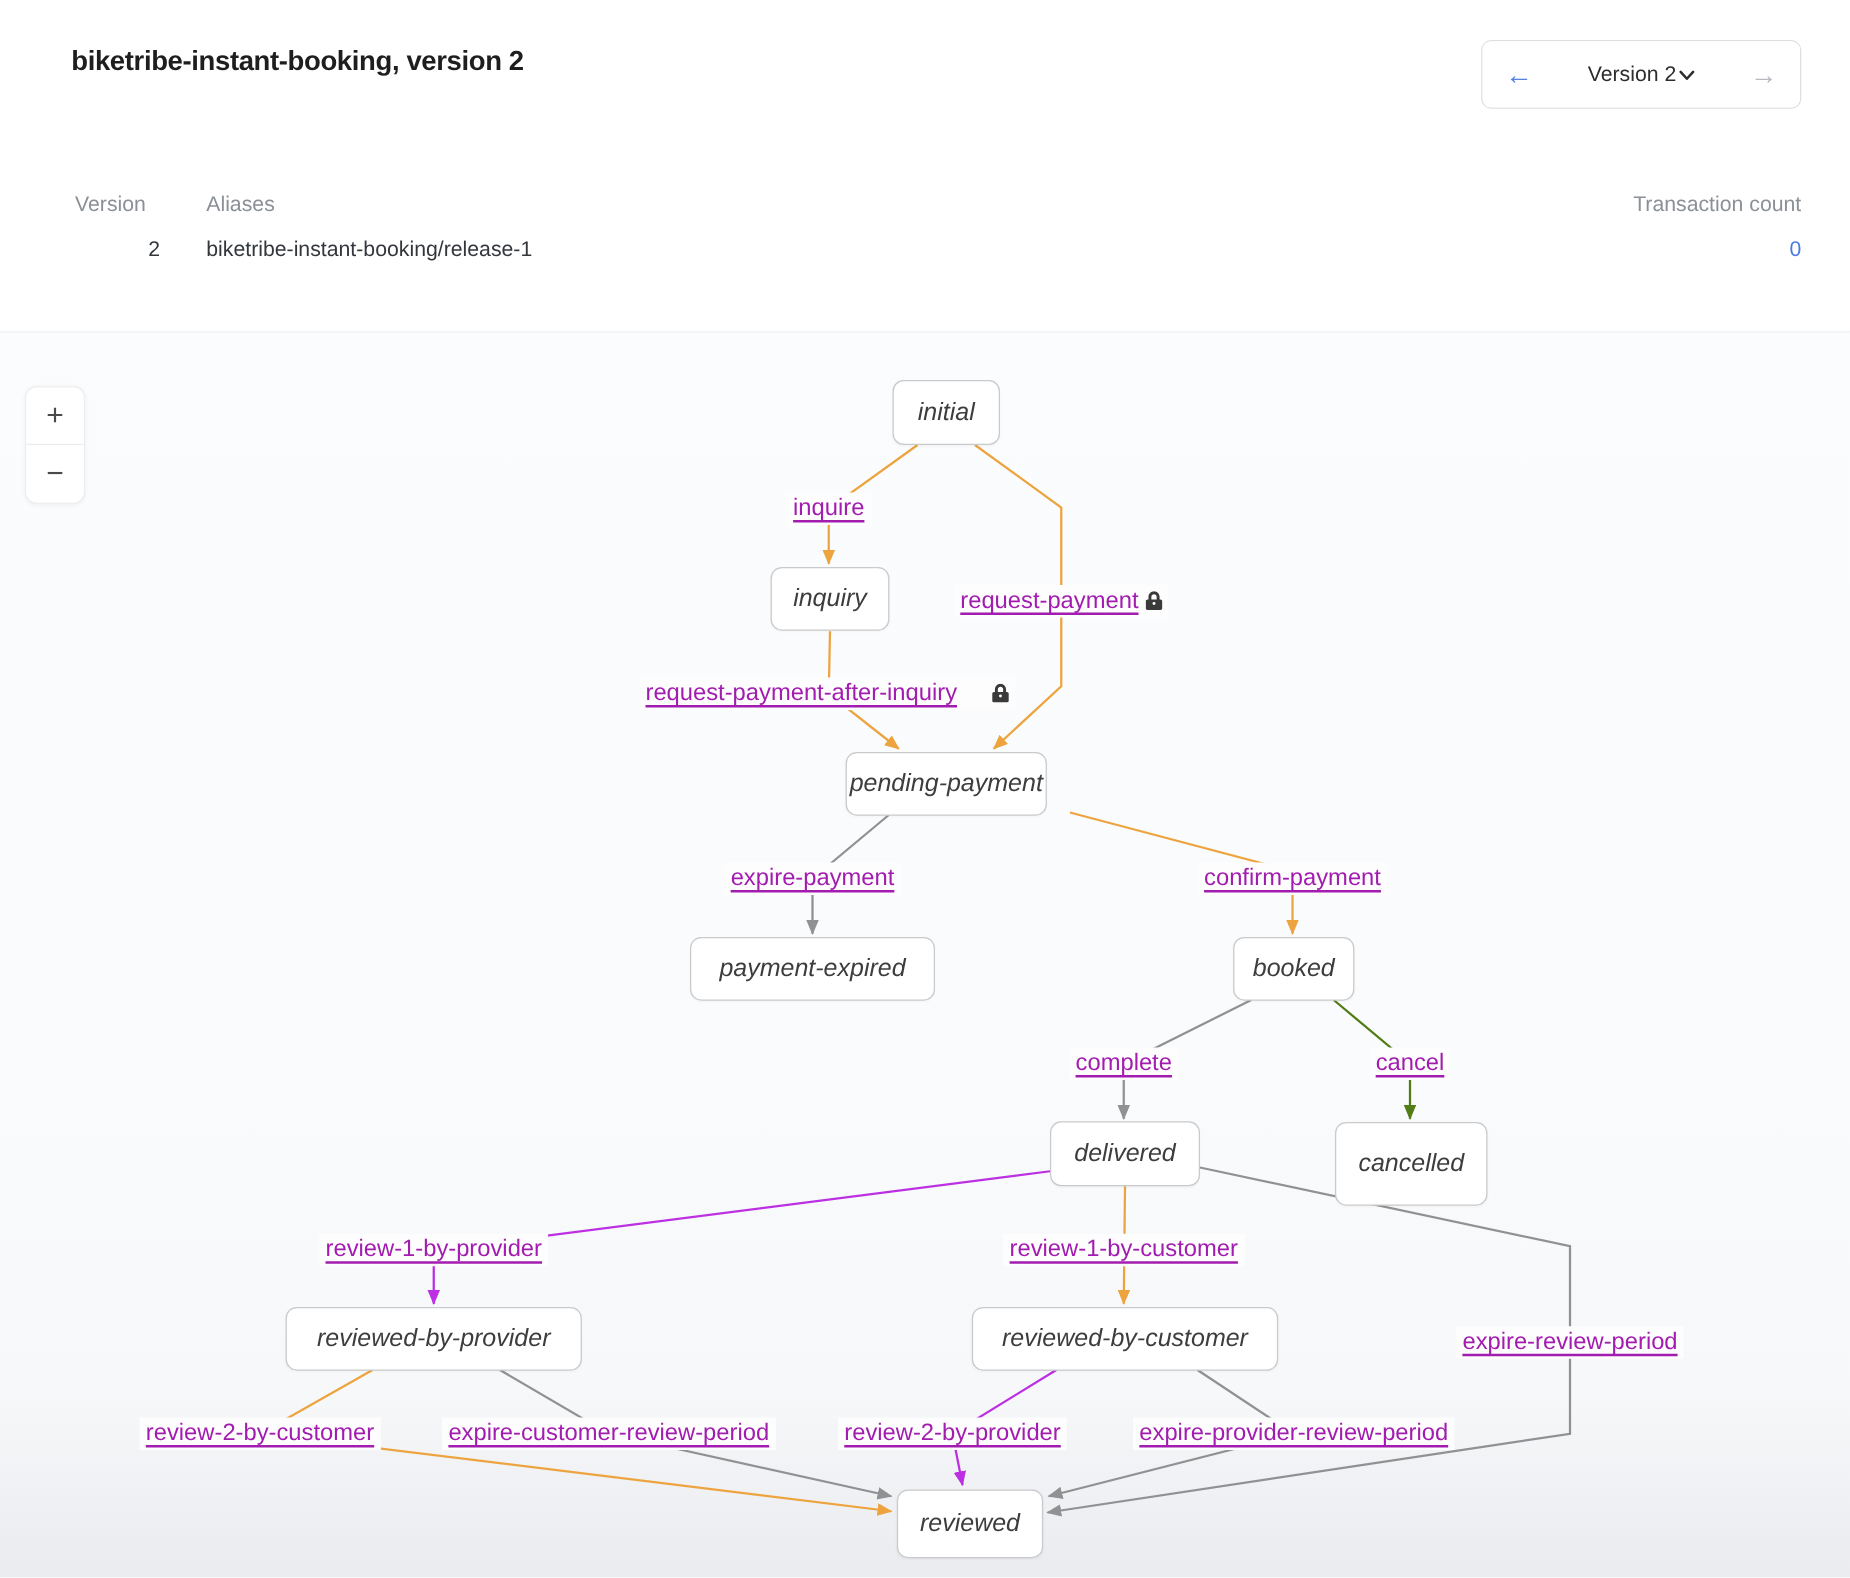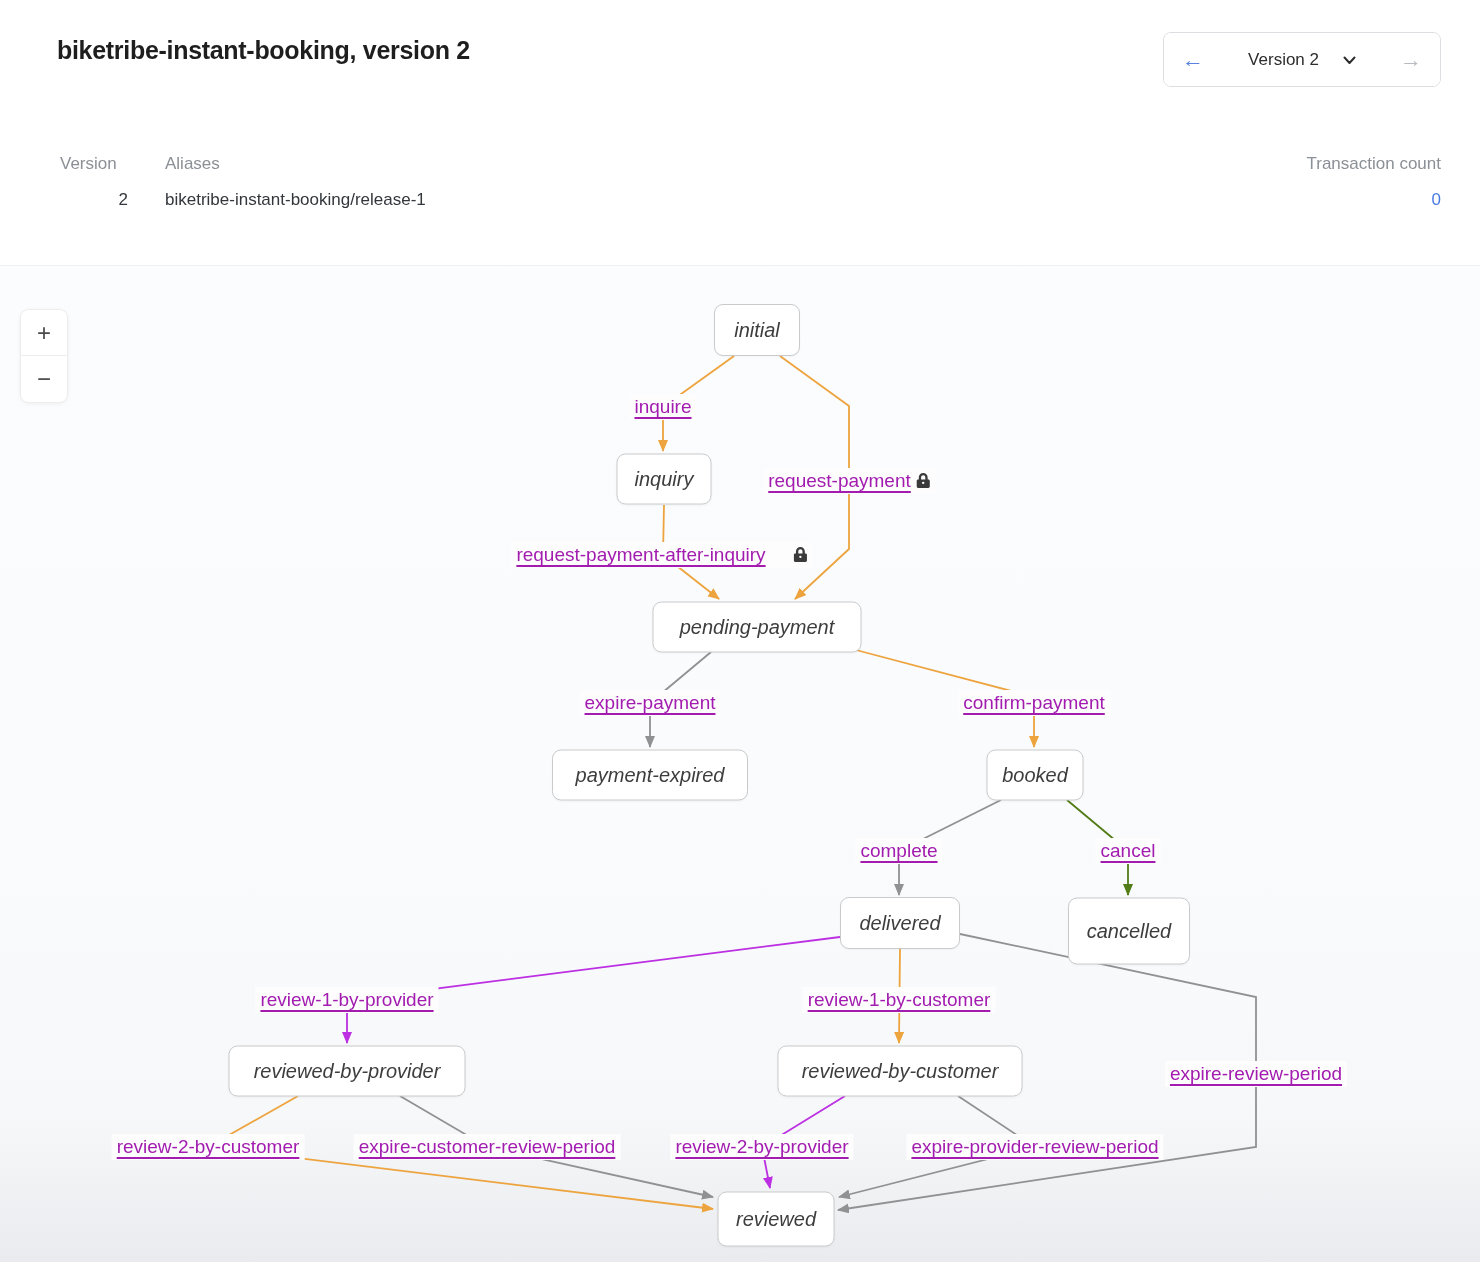--- a/index.html
+++ b/index.html
@@ -2,31 +2,31 @@
 <html><head>
 <meta charset="utf-8">
 <style>
   * { margin:0; padding:0; box-sizing:border-box; }
   html,body { width:1480px; height:1262px; background:#ffffff;
     font-family:"Liberation Sans","DejaVu Sans",sans-serif; }
   .page { position:relative; width:1480px; height:1262px; overflow:hidden; }
 
   
   header { position:relative; width:100%; height:265px; background:#ffffff; }
-  .page-title { position:absolute; left:57px; top:36px; font-size:25px; font-weight:700;
+  .page-title { position:absolute; left:57px; top:36px; font-size:22px; font-weight:700;
     color:#1e1e1e; letter-spacing:-0.3px; }
 
   .version-nav { position:absolute; top:32px; right:39px; height:55px; display:flex;
     background:#fff; border:1px solid #dcdee2; border-radius:8px; overflow:hidden; }
   .version-nav button { background:#fff; border:none; cursor:pointer; display:flex;
     align-items:center; justify-content:center; font-family:inherit; }
   .vn-side { width:58px; font-size:22px; }
   .vn-prev { color:#5781e4; }
   .vn-next { color:#b7babf; border-left:1px solid #e3e4e7; }
-  .vn-current { padding:0 26px; gap:24px; font-size:17px; color:#2d2d2d;
+  .vn-current { padding:0 26px; gap:2px; font-size:17px; color:#2d2d2d;
     border-left:1px solid #e3e4e7; }
   .vn-current svg { margin-top:2px; }
 
   .meta-table { position:absolute; left:60px; right:39px; top:142px; font-size:17px; }
   .mt-row { display:flex; align-items:baseline; }
   .mt-row.head { color:#8b9096;margin-top:12px; }
   .mt-row.vals { margin-top:16px; color:#33373c; }
   .c1 { width:68px; }
   .mt-row.vals .c1 { text-align:right; }
   .c2 { flex:1; padding-left:37px; }
@@ -176,21 +176,21 @@
           <span class="tl-text">expire-customer-review-period</span>
         </div>
         <div class="tlabel" style="left: 762px; top: 881px;">
           <span class="tl-text">review-2-by-provider</span>
         </div>
         <div class="tlabel" style="left: 1035px; top: 881px;">
           <span class="tl-text">expire-provider-review-period</span>
         </div>
         <div class="state" style="left: 757px; top: 64px; width: 86px; height: 52px;">initial</div>
         <div class="state" style="left: 664px; top: 213px; width: 95px; height: 51px;">inquiry</div>
-        <div class="state" style="left: 757px; top: 361px; width: 209px; height: 51px;">pending-payment</div>
+        <div class="state" style="left: 757px; top: 361px; width: 161px; height: 51px;">pending-payment</div>
         <div class="state" style="left: 650px; top: 509px; width: 196px; height: 51px;">payment-expired</div>
         <div class="state" style="left: 1035px; top: 509px; width: 97px; height: 51px;">booked</div>
         <div class="state" style="left: 900px; top: 657px; width: 120px; height: 52px;">delivered</div>
         <div class="state" style="left: 1129px; top: 665px; width: 122px; height: 67px;">cancelled</div>
         <div class="state" style="left: 347px; top: 805px; width: 237px; height: 51px;">reviewed-by-provider</div>
         <div class="state" style="left: 900px; top: 805px; width: 245px; height: 51px;">reviewed-by-customer</div>
         <div class="state" style="left: 776px; top: 953px; width: 117px; height: 55px;">reviewed</div>
       </div>
   </div>
 </div>

